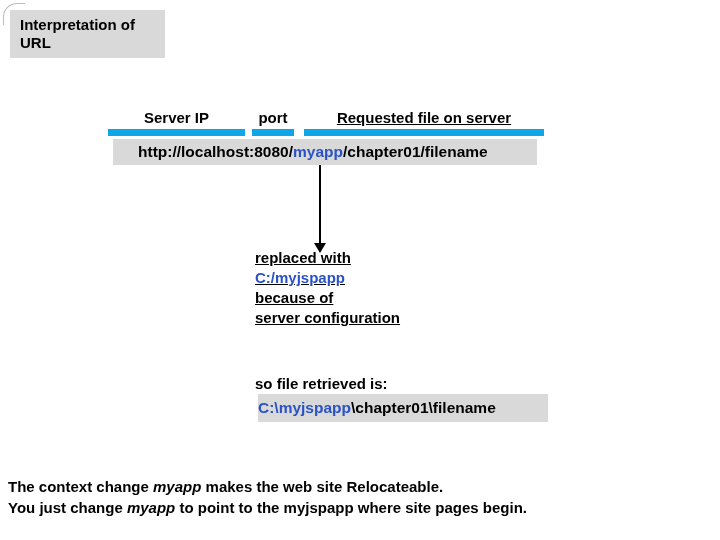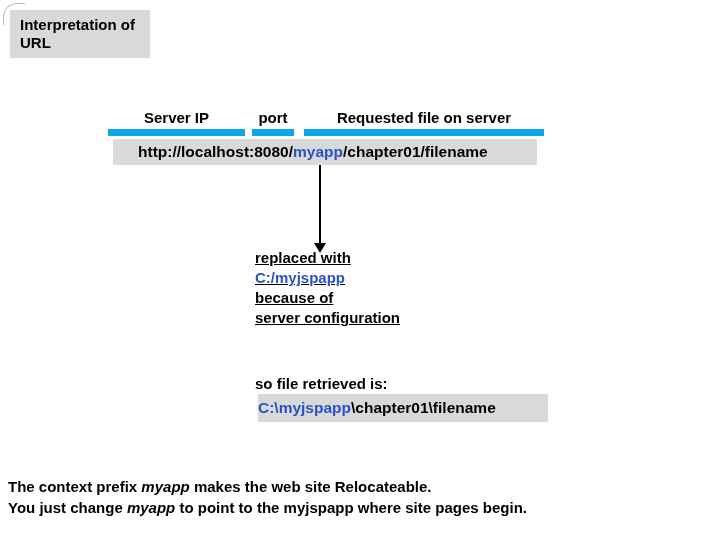--- a/index.html
+++ b/index.html
@@ -15,37 +15,37 @@
   }
   .slide-corner {
     position: absolute; left: 3px; top: 3px;
     width: 22px; height: 22px;
     border-top: 1px solid #bdbdbd;
     border-left: 1px solid #bdbdbd;
     border-top-left-radius: 14px;
   }
   .title-box {
     position: absolute; left: 10px; top: 10px;
-    width: 140px; height: 48px;
+    width: 155px; height: 48px;
     background: #d9d9d9;
     padding: 6px 8px 0 10px;
     font-size: 15px; line-height: 17.5px;
     color: #000000;
   }
   .diagram-label {
     position: absolute; top: 109px;
     font-size: 15px; line-height: 18px;
     text-align: center;
     padding-bottom: 2px;
     border-bottom: 7px solid #0ea5e9;
     color: #000000;
   }
   .label-server-ip { left: 108px; width: 137px; }
   .label-port { left: 252px; width: 42px; }
-  .label-requested { left: 304px; width: 240px; }
+  .label-requested { left: 304px; width: 240px; text-decoration: underline; }
   .url-bar {
     position: absolute; left: 113px; top: 139px;
     width: 424px; height: 26px;
     background: #d9d9d9;
     font-size: 15.5px; line-height: 26px;
     padding-left: 25px;
     white-space: nowrap;
     color: #000000;
   }
   .blue { color: #2a52c5; }
@@ -118,15 +118,15 @@
   <div class="blue">C:/myjspapp</div>
   <div>because of</div>
   <div>server configuration</div>
 </div>
 
 <div class="retrieved-label">so file retrieved is:</div>
 
 <div class="retrieved-path-box"><span class="blue">C:\myjspapp</span><span>\chapter01\filename</span></div>
 
 <div class="footer">
-  <div><span>The context prefix </span><span class="em">myapp</span><span> makes the web site Relocateable.</span></div>
+  <div><span>The context change </span><span class="em">myapp</span><span> makes the web site Relocateable.</span></div>
   <div><span>You just change </span><span class="em">myapp</span><span> to point to the myjspapp where site pages begin.</span></div>
 </div>
 
 </body></html>

